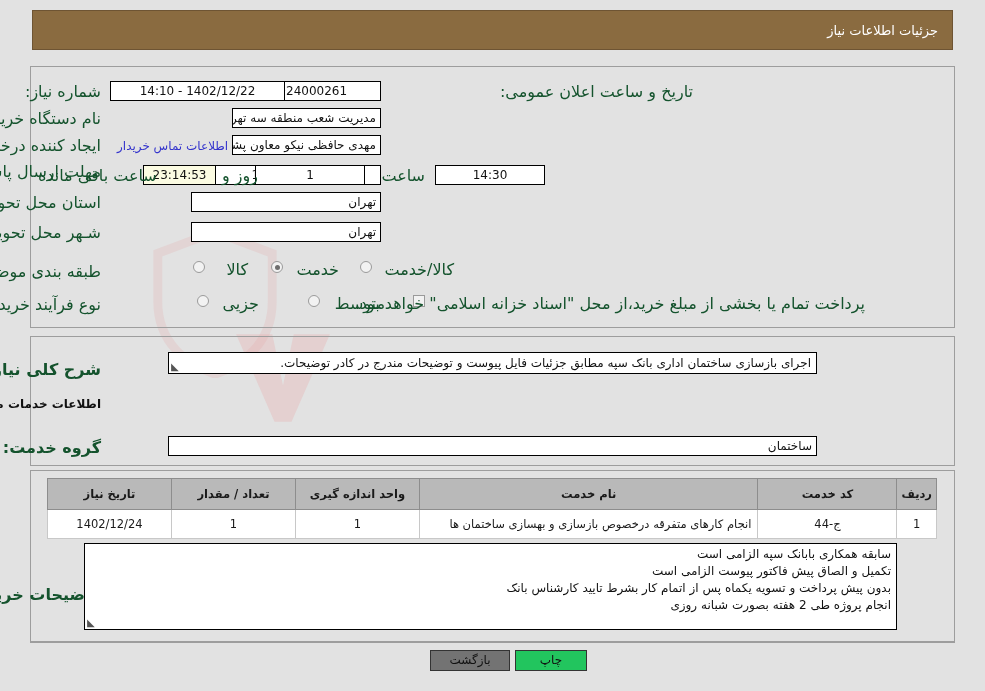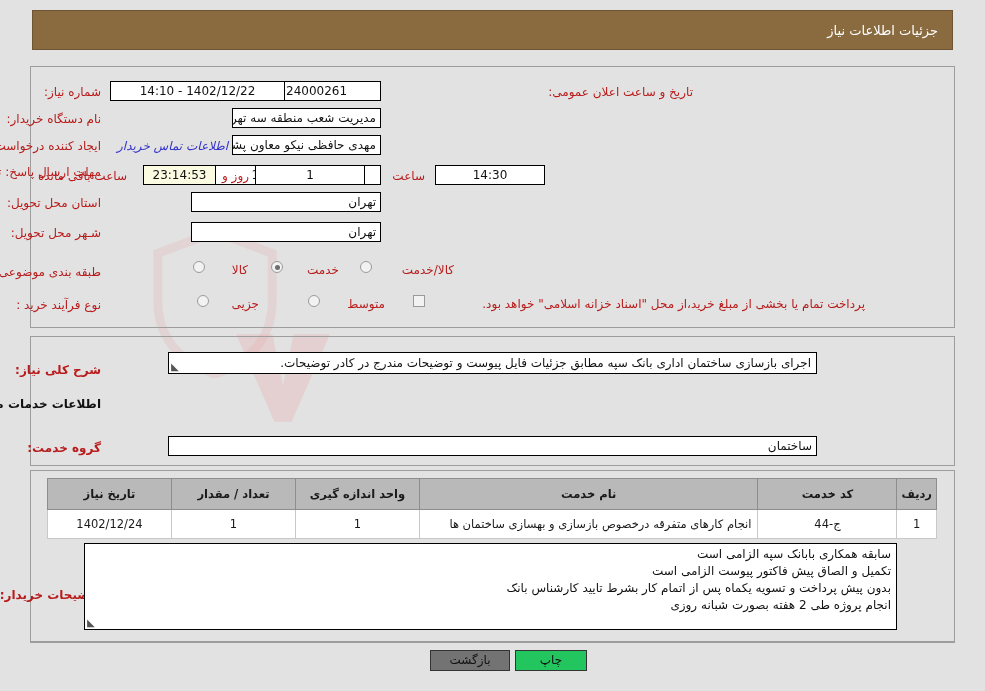--- a/index.html
+++ b/index.html
@@ -77,22 +77,22 @@
     background: transparent;
     z-index: 1;
   }
   #panel-top    { right: 30px; top: 66px;  width: 925px; height: 262px; }
   #panel-mid    { right: 30px; top: 336px; width: 925px; height: 130px; }
   #panel-bottom { right: 30px; top: 470px; width: 925px; height: 172px; }
 
   
   .lbl {
     position: absolute;
-    font-size: 12px;
-    color: #b91c1c;
+    font-size: 16px;
+    color: #14532d;
     white-space: nowrap;
     z-index: 2;
     line-height: 14px;
   }
   .lbl.rt { text-align: right; }
 
   .fld {
     position: absolute;
     box-sizing: border-box;
     border: 1px solid #000;
@@ -272,21 +272,21 @@
   <div class="fld ctr" style="right:604px; top:81px; width:190px;">1102091024000261</div>
 
   <div class="lbl rt" style="right:292px; top:85px;">تاریخ و ساعت اعلان عمومی:</div>
   <div class="fld ctr" style="right:700px; top:81px; width:175px; left:103px;">1402/12/22 - 14:10</div>
 
   <div class="lbl rt" style="right:884px; top:112px;">نام دستگاه خریدار:</div>
   <div class="fld rgt" style="right:604px; top:108px; left:232px;">مدیریت شعب منطقه سه تهران</div>
 
   <div class="lbl rt" style="right:884px; top:139px;">ایجاد کننده درخواست:</div>
   <div class="fld rgt" style="right:604px; top:135px; left:232px;">مهدی حافظی نیکو معاون پشتیبانی مدیریت شعب منطقه سه تهران</div>
-  <div class="link" style="left:117px; top:139px;font-style:italic;">اطلاعات تماس خریدار</div>
+  <div class="link" style="left:117px; top:139px;">اطلاعات تماس خریدار</div>
 
   <div class="lbl rt" style="right:884px; top:165px; width:92px; text-align:right;">مهلت ارسال پاسخ: تا تاریخ:</div>
   <div class="fld ctr" style="right:604px; top:165px; width:190px;">1402/12/24</div>
   <div class="lbl rt" style="right:560px; top:169px;">ساعت</div>
   <div class="fld ctr" style="right:440px; top:165px; width:110px;">14:30</div>
   <div class="fld ctr" style="right:620px; top:165px; width:110px; left:249px;">1</div>
   <div class="lbl" style="left:222px; top:169px;">روز و</div>
   <div class="fld ctr yel" style="left:143px; top:165px; width:73px;">23:14:53</div>
   <div class="lbl" style="left:38px; top:169px;">ساعت باقی مانده</div>
 

